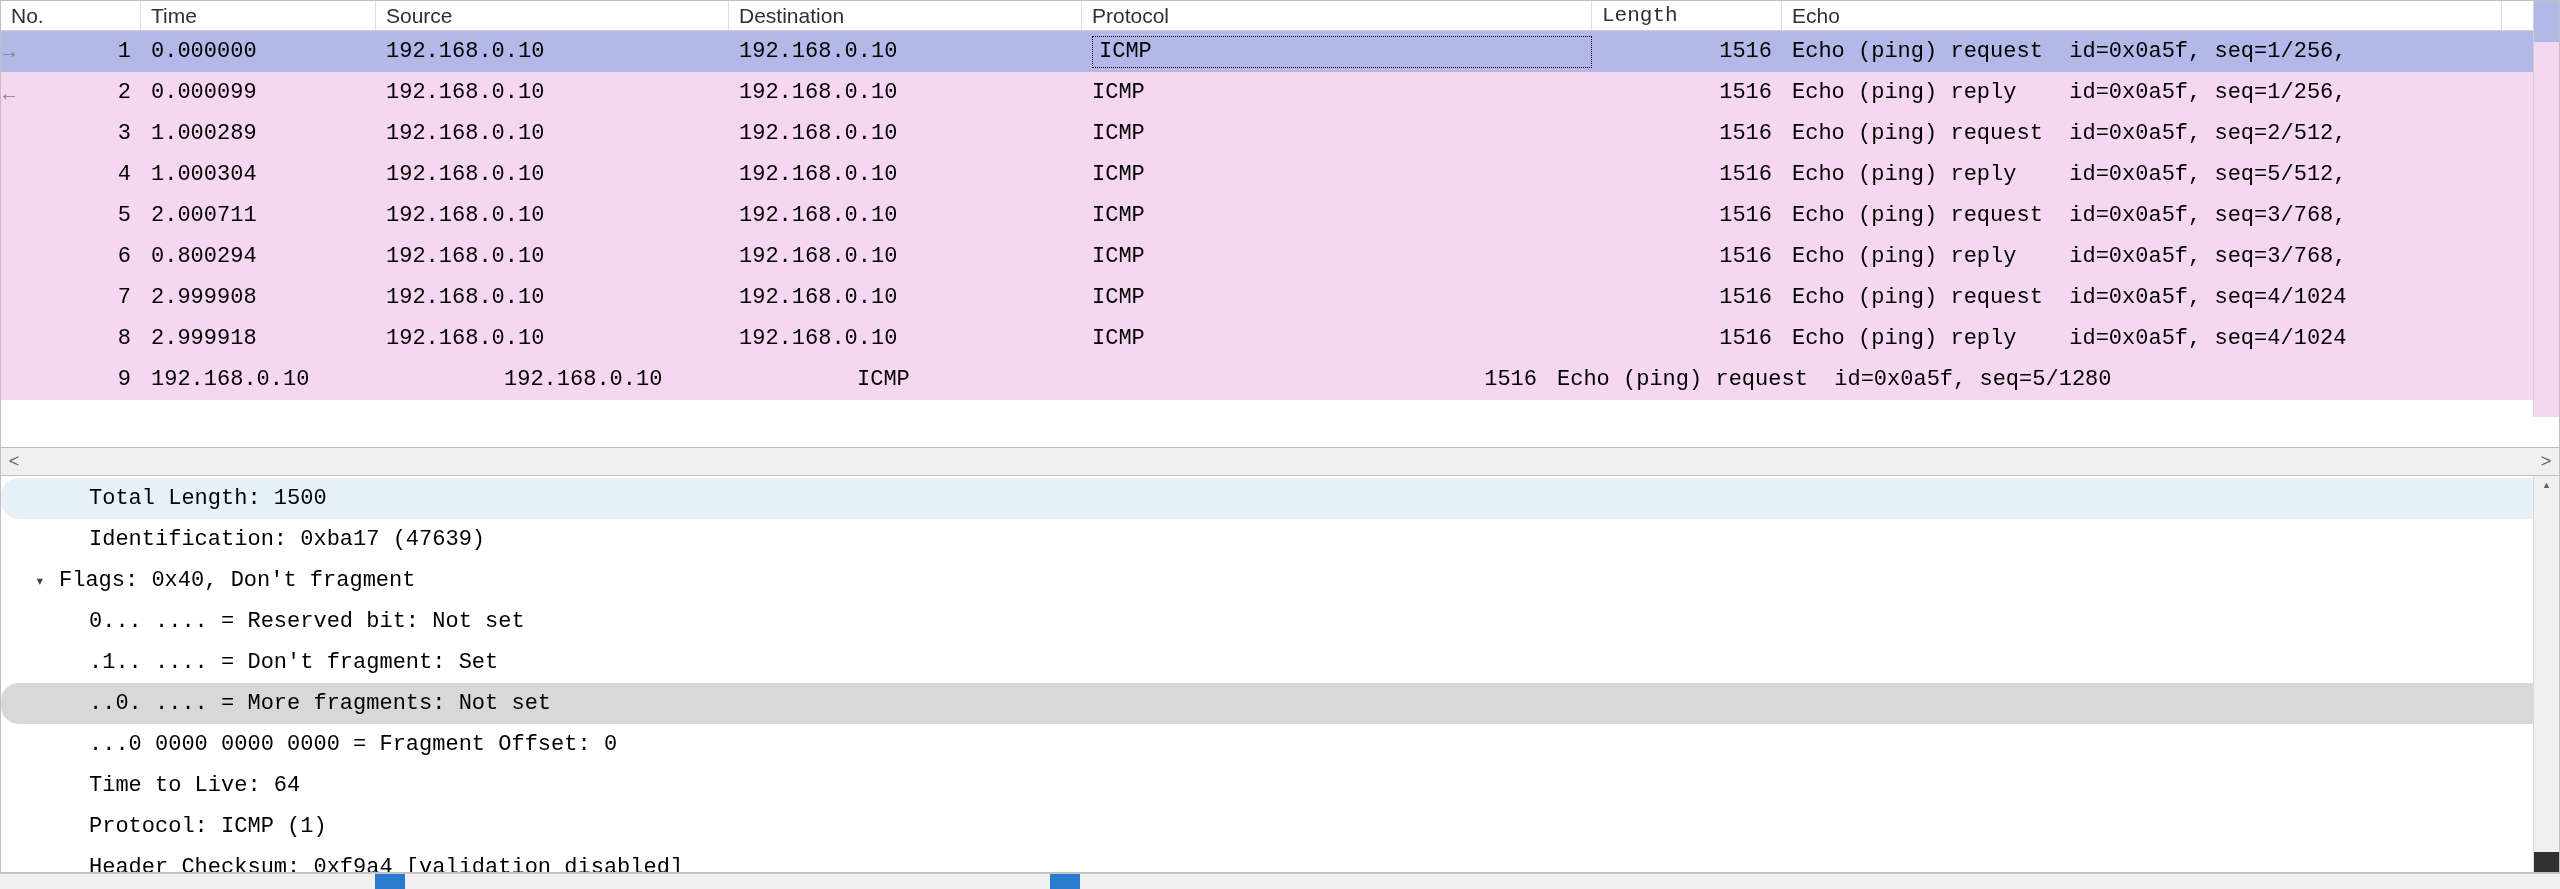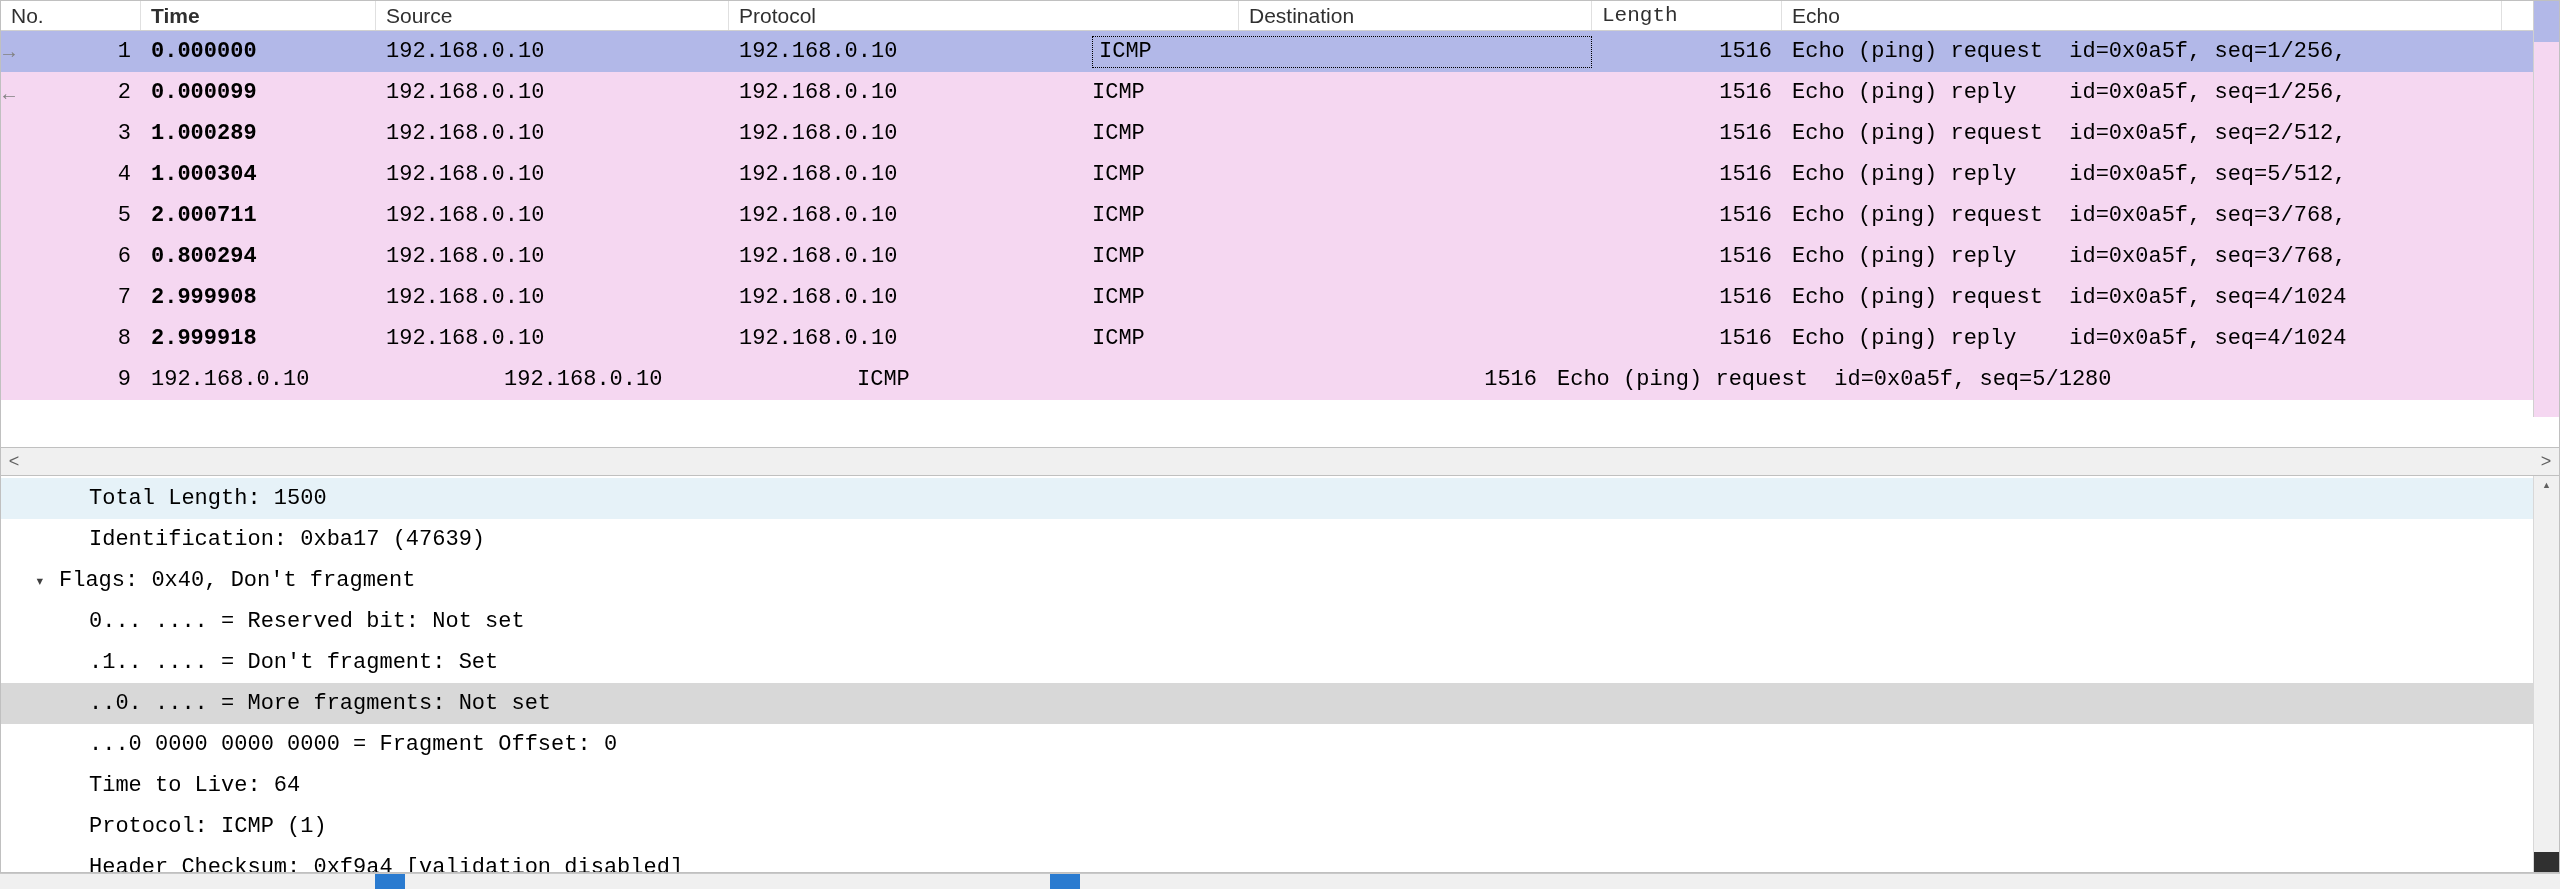--- a/index.html
+++ b/index.html
@@ -72,21 +72,21 @@
   .protocol-box {
     border: 1px dotted #000;
     padding: 0 6px;
     height: 32px;
     display: flex;
     align-items: center;
     width: 100%;
   }
   
   .w-no     { width: 140px; }
-  .w-time   { width: 235px; font-weight: bold; }
+  .w-time   { width: 235px; }
   .w-src    { width: 353px; }
   .w-dst    { width: 353px; }
   .w-proto  { width: 510px; }
   .w-len    { width: 190px; font-family: Liberation Mono, monospace; }
   .w-info   { width: 720px; }
 
   
   .gutter {
     position: absolute;
     left: 2px;
@@ -139,20 +139,21 @@
   }
   .detail-body {
     padding-top: 2px;
   }
   .detail-line {
     height: 41px;
     display: flex;
     align-items: center;
     white-space: pre;
     padding-left: 88px;
+    border-radius: 18px;
   }
   .detail-line.indent1 { padding-left: 58px; }
   .detail-line.indent0 { padding-left: 88px; }
   .detail-line.indent2 { }
   .detail-line.hl-blue { background: #e6f2f8; }
   .detail-line.hl-gray { background: #d8d8d8; }
   .expander {
     display: inline-block;
     width: 24px;
     margin-left: -24px;
@@ -198,22 +199,22 @@
 <body>
 
 <div class="container">
 
   <div class="packet-list-pane">
     <div class="packet-table">
       <div class="col-header">
         <div class="col-header-cell w-no">No.</div>
         <div class="col-header-cell w-time">Time</div>
         <div class="col-header-cell w-src">Source</div>
+        <div class="col-header-cell w-dst">Destination</div>
         <div class="col-header-cell w-proto">Protocol</div>
-        <div class="col-header-cell w-dst">Destination</div>
         <div class="col-header-cell w-len">Length</div>
         <div class="col-header-cell w-info">Echo</div>
       </div>
       <div class="rows" id="rows">
           <div class="row row-selected"><div class="cell w-no cell-no">1</div><div class="cell w-time">0.000000</div><div class="cell w-src">192.168.0.10</div><div class="cell w-dst">192.168.0.10</div><div class="cell w-proto"><div class="protocol-box">ICMP</div></div><div class="cell w-len cell-length">1516</div><div class="cell w-info">Echo (ping) request  id=0x0a5f, seq=1/256,</div></div>
           <div class="row row-bg-even"><div class="cell w-no cell-no">2</div><div class="cell w-time">0.000099</div><div class="cell w-src">192.168.0.10</div><div class="cell w-dst">192.168.0.10</div><div class="cell w-proto">ICMP</div><div class="cell w-len cell-length">1516</div><div class="cell w-info">Echo (ping) reply    id=0x0a5f, seq=1/256,</div></div>
           <div class="row row-bg-even"><div class="cell w-no cell-no">3</div><div class="cell w-time">1.000289</div><div class="cell w-src">192.168.0.10</div><div class="cell w-dst">192.168.0.10</div><div class="cell w-proto">ICMP</div><div class="cell w-len cell-length">1516</div><div class="cell w-info">Echo (ping) request  id=0x0a5f, seq=2/512,</div></div>
           <div class="row row-bg-even"><div class="cell w-no cell-no">4</div><div class="cell w-time">1.000304</div><div class="cell w-src">192.168.0.10</div><div class="cell w-dst">192.168.0.10</div><div class="cell w-proto">ICMP</div><div class="cell w-len cell-length">1516</div><div class="cell w-info">Echo (ping) reply    id=0x0a5f, seq=5/512,</div></div>
           <div class="row row-bg-even"><div class="cell w-no cell-no">5</div><div class="cell w-time">2.000711</div><div class="cell w-src">192.168.0.10</div><div class="cell w-dst">192.168.0.10</div><div class="cell w-proto">ICMP</div><div class="cell w-len cell-length">1516</div><div class="cell w-info">Echo (ping) request  id=0x0a5f, seq=3/768,</div></div>
           <div class="row row-bg-even"><div class="cell w-no cell-no">6</div><div class="cell w-time">0.800294</div><div class="cell w-src">192.168.0.10</div><div class="cell w-dst">192.168.0.10</div><div class="cell w-proto">ICMP</div><div class="cell w-len cell-length">1516</div><div class="cell w-info">Echo (ping) reply    id=0x0a5f, seq=3/768,</div></div>

